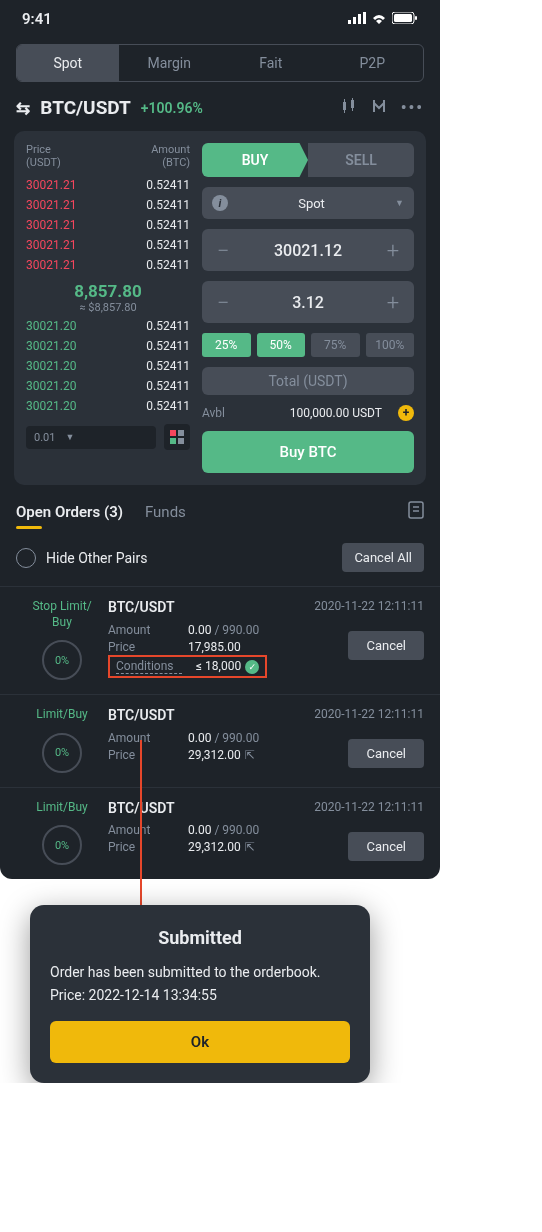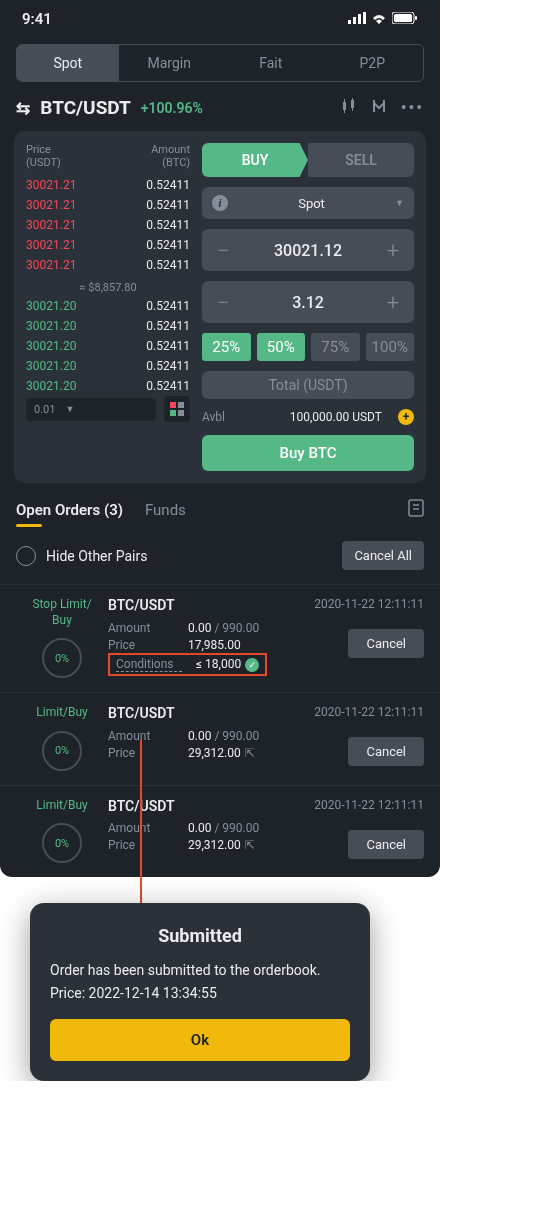--- a/index.html
+++ b/index.html
@@ -21,44 +21,44 @@
 .ob-head{display:flex;justify-content:space-between;color:#848e9c;font-size:11px;margin-bottom:6px}
 .ob-head span{text-align:right}
 .ob-head span:first-child{text-align:left}
 .ob-row{display:flex;justify-content:space-between;font-size:12px;padding:3px 0}
 .ask .p{color:#f6465d}
 .bid .p{color:#55b987}
 .ob-row .a{color:#eaecef}
 .mid{text-align:center;padding:6px 0 2px}
 .mid-p{color:#55b987;font-size:17px;font-weight:700}
 .mid-f{color:#848e9c;font-size:11px}
-.ob-foot{display:flex;align-items:center;gap:8px;}
+.ob-foot{display:flex;align-items:center;gap:8px;margin-top:8px}
 .prec{display:flex;align-items:center;gap:10px;background:#1e2329;border-radius:4px;padding:5px 8px;font-size:11px;color:#848e9c;flex:1}
 .chev{font-size:9px}
 .depth-btn{width:26px;height:26px;background:#1e2329;border-radius:4px;display:flex;align-items:center;justify-content:center}
 .form{flex:1;display:flex;flex-direction:column;gap:10px}
 .buysell{display:flex;border-radius:6px;overflow:hidden;height:34px}
 .bs{flex:1;display:flex;align-items:center;justify-content:center;font-size:14px;font-weight:600;color:#848e9c;background:#474d57}
 .bs.buy.active{background:#55b987;color:#fff;clip-path:polygon(0 0,92% 0,100% 50%,92% 100%,0 100%)}
 .order-type{display:flex;align-items:center;background:#474d57;border-radius:6px;height:32px;padding:0 10px;color:#eaecef;font-size:13px}
 .info-i{width:16px;height:16px;border-radius:50%;background:#848e9c;display:flex;align-items:center;justify-content:center;font-size:11px;font-weight:700;color:#2b3139;font-style:italic}
 .ot-label{flex:1;text-align:center}
 .tri{font-size:9px;color:#848e9c}
 .numrow{display:flex;align-items:center;background:#474d57;border-radius:6px;height:42px}
 .pm{width:42px;text-align:center;font-size:22px;color:#848e9c;font-weight:300}
 .numval{flex:1;text-align:center;font-size:16px;color:#eaecef;font-weight:500}
 .qp{display:flex;gap:6px}
-.qp-i{flex:1;text-align:center;font-size:15px;padding:5px 0;background:#474d57;border-radius:3px;color:#848e9c}
+.qp-i{flex:1;text-align:center;font-size:12px;padding:5px 0;background:#474d57;border-radius:3px;color:#848e9c}
 .qp-i.active{background:#55b987;color:#fff}
 .total{background:#474d57;border-radius:6px;height:28px;display:flex;align-items:center;justify-content:center;color:#848e9c;font-size:14px}
 .avbl{display:flex;align-items:center;gap:16px;font-size:12px}
 .avbl-l{color:#848e9c}
 .avbl-v{flex:1;text-align:right;color:#eaecef}
 .plus-c{width:16px;height:16px;border-radius:50%;background:#f0b90b;color:#1e2329;display:flex;align-items:center;justify-content:center;font-size:12px;font-weight:700}
-.buy-btn{background:#55b987;color:#fff;border-radius:6px;height:36px;display:flex;align-items:center;justify-content:center;font-size:15px;font-weight:500}
+.buy-btn{background:#55b987;color:#fff;border-radius:6px;height:42px;display:flex;align-items:center;justify-content:center;font-size:15px;font-weight:500}
 .ord-tabs{display:flex;align-items:center;padding:16px 16px 6px;gap:22px}
 .ot{font-size:15px;color:#848e9c;position:relative}
 .ot.active{color:#eaecef;font-weight:600}
 .ot.active::after{content:'';position:absolute;left:0;bottom:-8px;width:26px;height:3px;background:#f0b90b;border-radius:2px}
 .doc-icon{margin-left:auto;color:#848e9c}
 .hide-row{display:flex;align-items:center;padding:14px 16px;gap:10px}
 .circ{width:20px;height:20px;border:1.5px solid #848e9c;border-radius:50%}
 .hide-l{color:#eaecef;font-size:14px}
 .cancel-all{margin-left:auto;background:#474d57;border-radius:4px;padding:7px 12px;font-size:13px;color:#eaecef}
 .order{padding:12px 16px 14px;border-top:1px solid #2b3139;position:relative}
@@ -167,20 +167,21 @@
           </div>
       <div class="ob-row ask">
             <span class="p">30021.21</span>
             <span class="a">0.52411</span>
           </div>
       <div class="ob-row ask">
             <span class="p">30021.21</span>
             <span class="a">0.52411</span>
           </div>
       <div class="mid">
+        <div class="mid-p">8,857.80</div>
         <div class="mid-f">≈ $8,857.80</div>
       </div>
       <div class="ob-row bid">
             <span class="p">30021.20</span>
             <span class="a">0.52411</span>
           </div>
       <div class="ob-row bid">
             <span class="p">30021.20</span>
             <span class="a">0.52411</span>
           </div>

